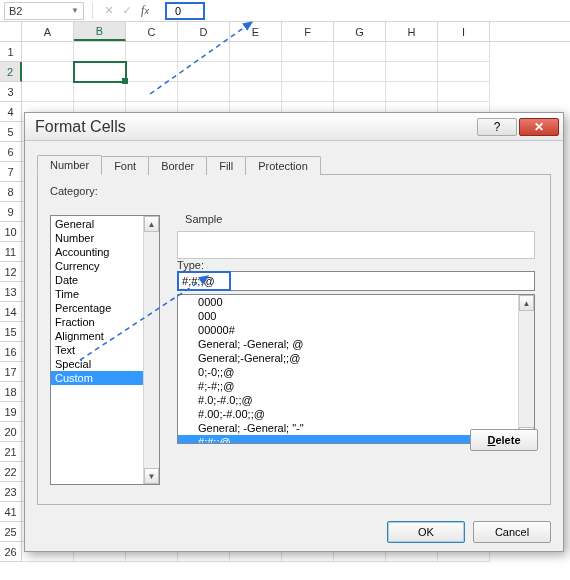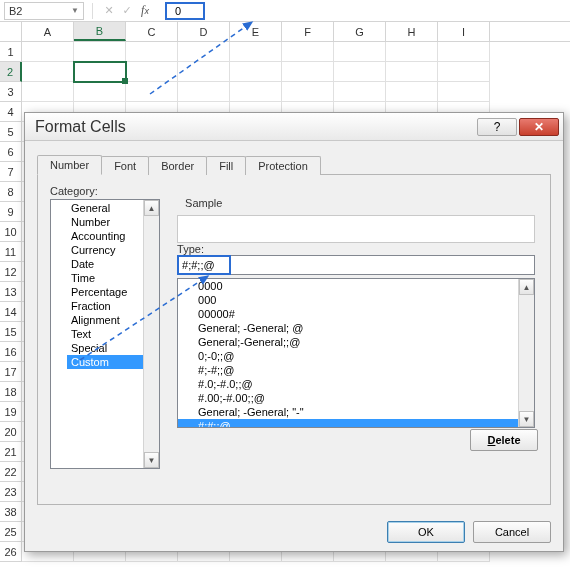--- a/index.html
+++ b/index.html
@@ -36,25 +36,25 @@
   .titlebar .wbtn { width:40px; height:18px; border:1px solid #aaa; background:linear-gradient(#f8f8f8,#e2e2e2); margin-left:2px; display:flex; align-items:center; justify-content:center; font-size:12px; border-radius:2px;}
   .titlebar .close { background:linear-gradient(#e87a6f,#c8402d); border-color:#8a2a1f; color:#fff; font-weight:bold;}
   .dlgbody { position:absolute; inset:28px 0 0 0; padding:10px 12px 12px 12px; }
 
   
   .tabs { display:flex; gap:0; border-bottom:1px solid #b5b5b5; height:24px; align-items:flex-end; }
   .tab { padding:3px 12px; border:1px solid #b5b5b5; border-bottom:none; background:#f0f0f0; color:#333; position:relative; top:1px; margin-right:-1px; border-radius:2px 2px 0 0;}
   .tab.active { background:#f0f0f0; border-bottom:1px solid #f0f0f0; z-index:2; font-weight:normal;}
   .tabpanel { border:1px solid #b5b5b5; border-top:none; padding:10px 12px 12px 12px; height: calc(100% - 24px - 34px); background:#f0f0f0; position:relative;}
 
-  .catlabel { margin-bottom:2px; color:#333; }
+  .catlabel { margin-bottom:18px; color:#333; }
   .catbox { width:110px; height:270px; background:#fff; border:1px solid #828790; overflow:hidden; position:relative; display:inline-block; vertical-align:top;}
   .catbox .scroll { position:absolute; right:0; top:0; bottom:0; width:16px; background:#efefef; border-left:1px solid #d4d4d4; }
   .catbox .arrow { height:16px; display:flex; align-items:center; justify-content:center; background:linear-gradient(#fdfdfd,#e5e5e5); border:1px solid #c0c0c0; margin:0; font-size:8px; color:#555;}
-  .catbox ul { list-style:none; padding:1px 16px; }
+  .catbox ul { list-style:none; padding:1px 0; }
   .catbox li { padding:0 4px; height:14px; line-height:14px; color:#000; cursor:default; }
   .catbox li.sel { background:#3399ff; color:#fff; }
 
   .rightcol { display:inline-block; vertical-align:top; margin-left:14px; width: calc(100% - 130px); }
   .samplebox { background:#fff; border:1px solid #c9c9c9; height:28px; margin-top:4px; }
   .samplelabel { color:#333; margin-bottom: -10px; position:relative; top: -2px; background:#f0f0f0; display:inline-block; padding:0 2px; z-index:2; left:6px;}
   .typelabel { margin-top:0; color:#333; }
   .typewrap { position:relative; }
   .typeinput { width:100%; height:20px; border:1px solid #828790; background:#fff; padding:0 4px; font-family:inherit; font-size:11px; }
   .typehi { position:absolute; left:0; top:0; height:20px; border:2px solid #2a6cd3; pointer-events:none; padding:0 4px; display:flex; align-items:center; background:transparent; }
@@ -376,21 +376,21 @@
         <div class="cell"></div>
         <div class="cell"></div>
         <div class="cell"></div>
         <div class="cell"></div>
         <div class="cell"></div>
         <div class="cell"></div>
         <div class="cell"></div>
         <div class="cell"></div>
       </div>
       <div class="row">
-        <div class="rowhead">38</div>
+        <div class="rowhead">41</div>
         <div class="cell"></div>
         <div class="cell"></div>
         <div class="cell"></div>
         <div class="cell"></div>
         <div class="cell"></div>
         <div class="cell"></div>
         <div class="cell"></div>
         <div class="cell"></div>
         <div class="cell"></div>
       </div>

